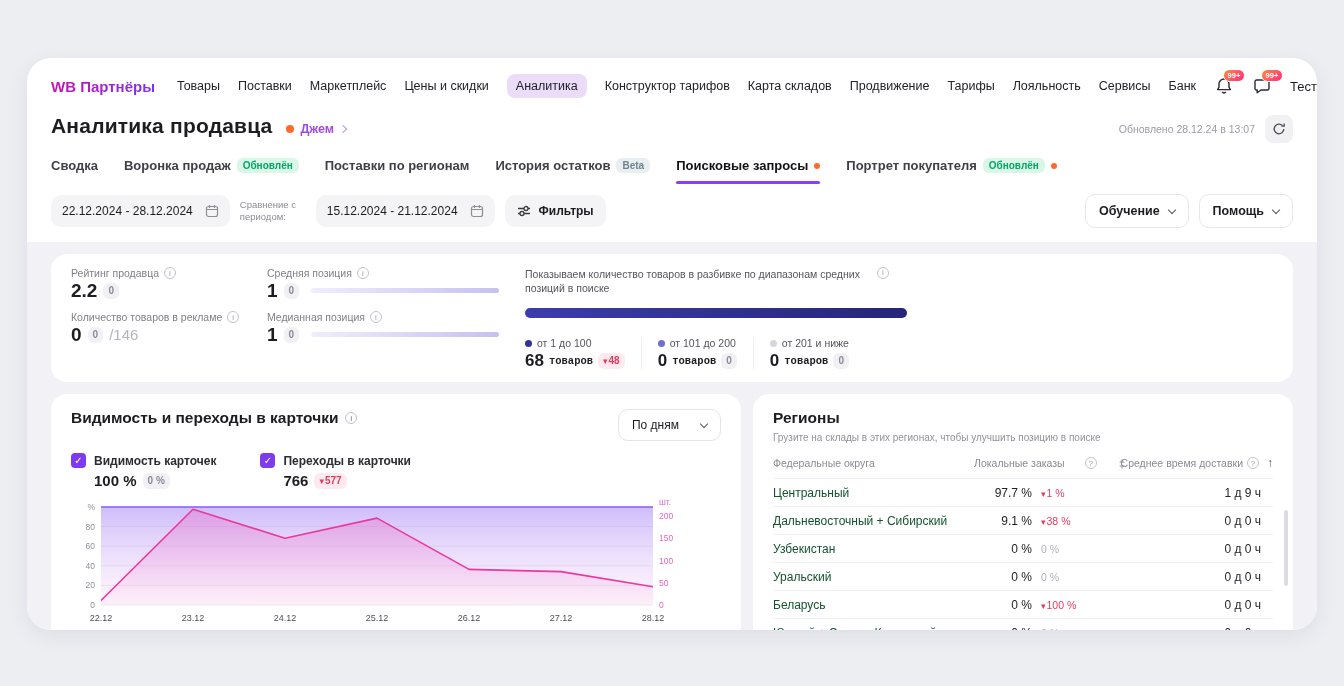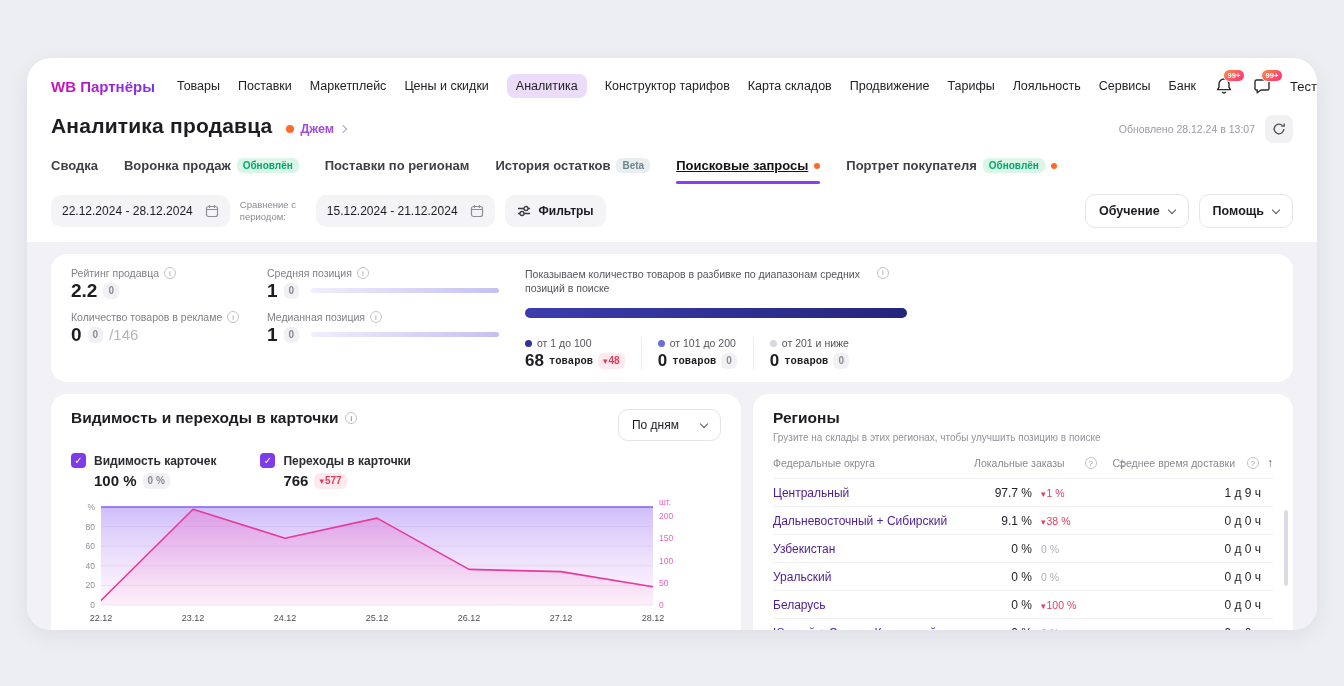--- a/index.html
+++ b/index.html
@@ -34,21 +34,21 @@
   .dot-orange{width:8px;height:8px;border-radius:50%;background:#ff6a2b;display:inline-block;}
   .jam-label{color:#a14ce0;font-size:12.5px;font-weight:600;}
   .jam .chev{transform:rotate(-45deg);margin-top:0;border-color:#b79ad6;}
   .header-right{margin-left:auto;display:flex;align-items:center;gap:10px;}
   .updated{font-size:10.5px;color:#9b9ba4;}
   .refresh-btn{width:28px;height:28px;border-radius:8px;background:#f1f1f4;display:flex;align-items:center;justify-content:center;}
 
   
   .tabs-row{display:flex;align-items:flex-start;gap:26px;margin-top:14px;font-size:13px;font-weight:700;color:#3f3f48;}
   .tab{display:flex;align-items:center;gap:6px;padding-bottom:11px;cursor:pointer;position:relative;white-space:nowrap;}
-  .tab.active{color:#121216;text-decoration:underline;}
+  .tab.active{color:#121216;}
   .tab.active::after{content:"";position:absolute;left:0;right:0;bottom:0;height:3px;border-radius:3px;background:#8a3ff1;}
   .pill-updated{background:#d9f6e7;color:#00a86b;font-size:10px;font-weight:700;padding:2px 6px;border-radius:6px;}
   .pill-beta{background:#e9eef0;color:#70838c;font-size:10px;font-weight:700;padding:2px 6px;border-radius:6px;}
   .dot-sm{width:6px;height:6px;border-radius:50%;background:#ff6a2b;display:inline-block;}
 
   
   .filter-row{display:flex;align-items:center;gap:10px;margin-top:10px;padding-bottom:14px;}
   .date-input{display:flex;align-items:center;gap:12px;background:#f4f4f7;border-radius:10px;
               padding:9px 11px;font-size:12px;cursor:pointer;white-space:nowrap;}
   .compare-label{font-size:9.5px;color:#8b8b94;width:66px;line-height:1.3;}
@@ -105,33 +105,33 @@
   .grid{stroke:#ececf2;stroke-width:1;}
   .axl{font-size:8.5px;fill:#8f8f99;}
   .axr{font-size:8.5px;fill:#e666bd;}
   .axx{font-size:9px;fill:#4e4e57;}
 
   
   .regions-sub{font-size:10px;color:#92929b;margin-top:5px;}
   .rt-head{display:flex;align-items:center;margin-top:13px;padding-bottom:8px;font-size:10.5px;color:#8a8a93;}
   .h-name{flex:1;}
   .h-local{width:150px;display:flex;align-items:flex-end;gap:20px;white-space:nowrap;}
-  .h-delivery{width:135px;display:flex;align-items:center;justify-content:flex-end;gap:12px;white-space:nowrap;}
+  .h-delivery{width:135px;display:flex;align-items:center;justify-content:flex-end;gap:4px;white-space:nowrap;}
   .h-sort{width:14px;text-align:right;color:#55555e;font-size:12px;cursor:pointer;}
   .h-sort::before{content:"↑";}
   .icon-i,.icon-q{width:12px;height:12px;border:1px solid #c3c3cc;border-radius:50%;font-size:8px;color:#9c9ca6;
           display:inline-flex;align-items:center;justify-content:center;font-style:normal;flex:0 0 auto;cursor:pointer;}
   .icon-i::before{content:"i";}
   .icon-q::before{content:"?";}
   .sort-pair{display:inline-flex;flex-direction:column;gap:2px;margin-left:2px;cursor:pointer;}
   .sort-pair i{width:0;height:0;border-left:3px solid transparent;border-right:3px solid transparent;}
   .sort-pair .su{border-bottom:4px solid #c0c0c9;}
   .sort-pair .sd{border-top:4px solid #c0c0c9;}
   .rt-row{display:flex;align-items:center;border-top:1px solid #f0f0f4;padding:6.5px 0;font-size:12px;}
-  .c-name{flex:1;color:#4c1d95;}
+  .c-name{flex:1;color:#14532d;}
   .c-local{width:150px;display:flex;align-items:center;}
   .c-orders{width:56px;text-align:right;color:#222228;}
   .c-change{flex:1;padding-left:9px;font-size:10.5px;}
   .chg-down{color:#e23d5e;display:inline-flex;align-items:center;gap:1px;}
   .chg-zero{color:#b0b0b8;}
   .c-delivery{width:135px;text-align:right;color:#26262b;}
   .c-end{width:12px;}
   .scroll-thumb{position:absolute;right:5px;top:116px;width:4px;height:76px;background:#dbdbe1;border-radius:2px;cursor:pointer;}
 </style>
 </head>

